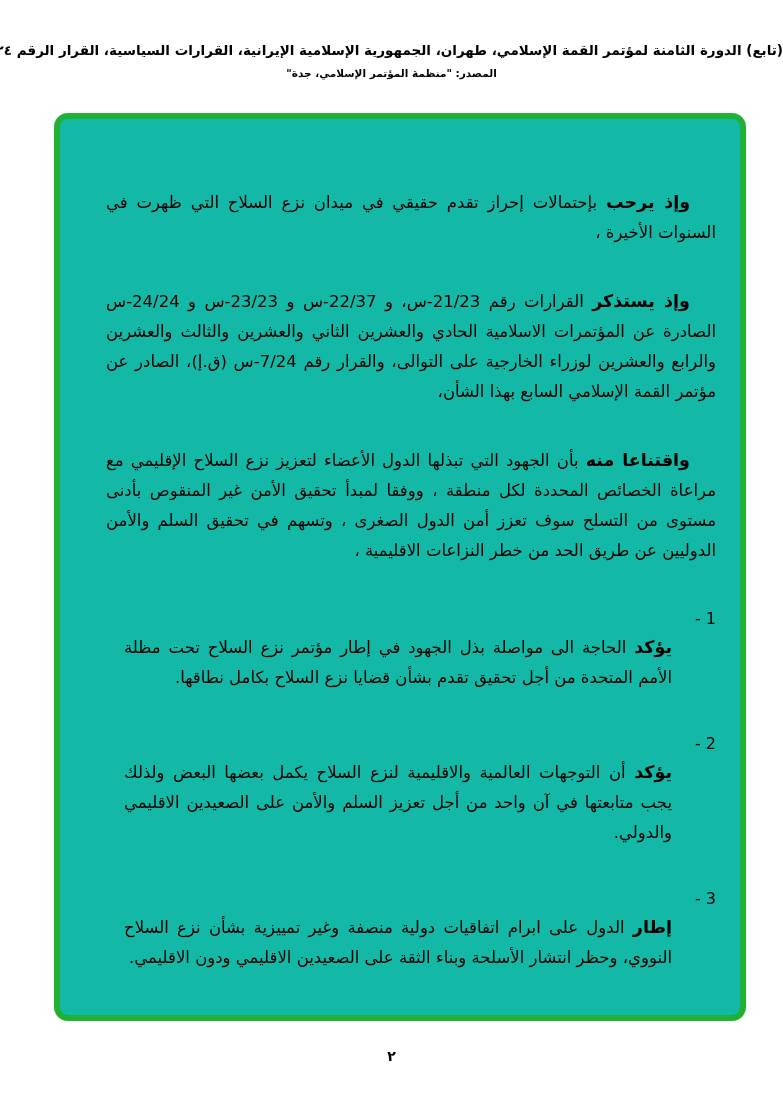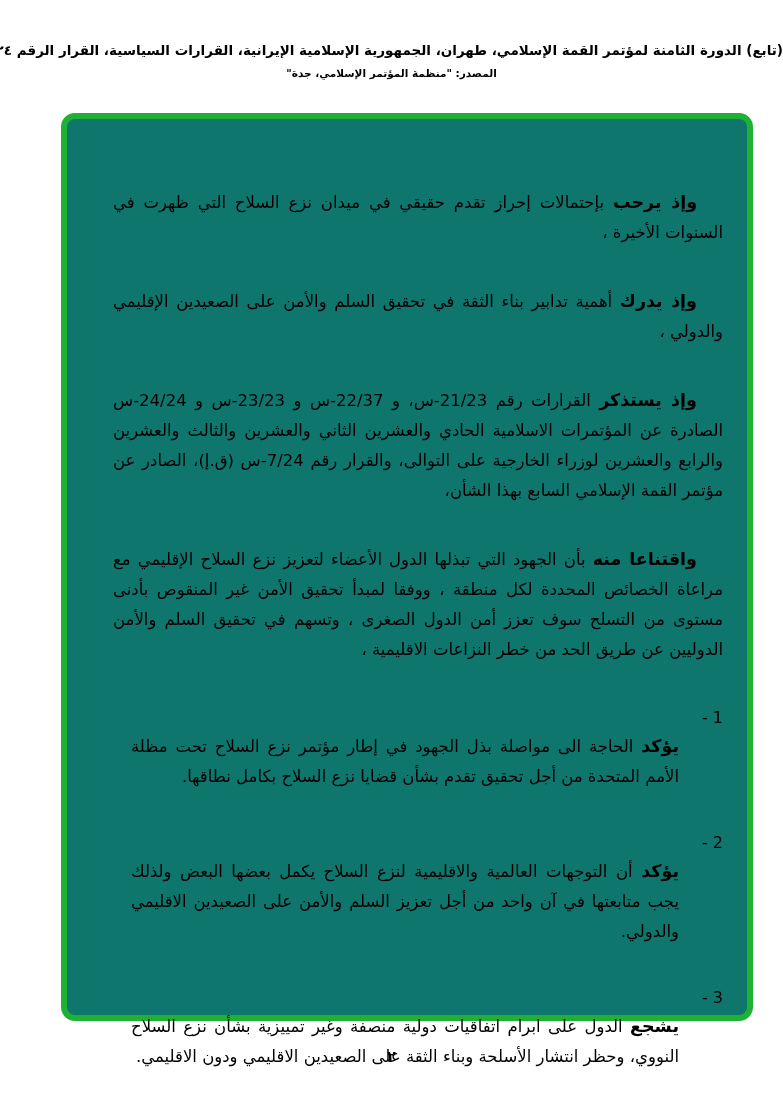--- a/index.html
+++ b/index.html
@@ -30,27 +30,27 @@
     letter-spacing: 0;
     white-space: nowrap;
   }
   .doc-header .l2 {
     font-size: 10.5px;
     margin-top: 9px;
   }
   .green-box {
     position: absolute;
     box-sizing: border-box;
-    left: 61px;
+    left: 54px;
     top: 113px;
     width: 692px;
     height: 908px;
     border: 6px solid #20b034;
     border-radius: 14px;
-    background: #0f766e;
+    background: #14b8a6;
   }
   .content {
     box-sizing: border-box;
     padding: 68px 24px 0 46px;
     font-size: 16.5px;
     line-height: 30px;
     text-align: justify;
   }
   .para {
     margin: 0 0 38px 0;
@@ -95,41 +95,40 @@
   <div class="doc-header">
     <div class="l1">(تابع) الدورة الثامنة لمؤتمر القمة الإسلامي، طهران، الجمهورية الإسلامية الإيرانية، القرارات السياسية، القرار الرقم ٨/٢٤-س(ق.إ)</div>
     <div class="l2">المصدر:  "منظمة المؤتمر الإسلامي، جدة"</div>
   </div>
 
   <div class="green-box">
     <div class="content">
 
       <p class="para"><b>وإذ يرحب</b> <span>بإحتمالات إحراز تقدم حقيقي في ميدان نزع السلاح التي ظهرت في السنوات الأخيرة ،</span></p>
 
-      <p class="para"><b>وإذ يدرك</b> <span>أهمية تدابير بناء الثقة في تحقيق السلم والأمن على الصعيدين الإقليمي والدولي ،</span></p>
 
       <p class="para"><b>وإذ يستذكر</b> <span>القرارات رقم 21/23-س، و 22/37-س و 23/23-س و 24/24-س الصادرة عن المؤتمرات الاسلامية الحادي والعشرين الثاني والعشرين والثالث والعشرين والرابع والعشرين لوزراء الخارجية على التوالى، والقرار رقم 7/24-س (ق.إ)، الصادر عن مؤتمر القمة الإسلامي السابع بهذا الشأن،</span></p>
 
       <p class="para"><b>واقتناعا منه</b> <span>بأن الجهود التي تبذلها الدول الأعضاء لتعزيز نزع السلاح الإقليمي مع مراعاة الخصائص المحددة لكل منطقة ، ووفقا لمبدأ تحقيق الأمن غير المنقوص بأدنى مستوى من التسلح سوف تعزز أمن الدول الصغرى ، وتسهم في تحقيق السلم والأمن الدوليين عن طريق الحد من خطر النزاعات الاقليمية ،</span></p>
 
       <div class="items">
 
         <div class="item">
           <span class="num">1 -</span>
           <div class="itext"><b>يؤكد</b> <span>الحاجة الى مواصلة بذل الجهود في إطار مؤتمر نزع السلاح تحت مظلة الأمم المتحدة من أجل تحقيق تقدم بشأن قضايا نزع السلاح بكامل نطاقها.</span></div>
         </div>
 
         <div class="item">
           <span class="num">2 -</span>
           <div class="itext"><b>يؤكد</b> <span>أن التوجهات العالمية والاقليمية لنزع السلاح يكمل بعضها البعض ولذلك يجب متابعتها في آن واحد من أجل تعزيز السلم والأمن على الصعيدين الاقليمي والدولي.</span></div>
         </div>
 
         <div class="item">
           <span class="num">3 -</span>
-          <div class="itext"><b>يشجع</b> <span>الدول على ابرام اتفاقيات دولية منصفة وغير تمييزية بشأن نزع السلاح النووي، وحظر انتشار الأسلحة وبناء الثقة على الصعيدين الاقليمي ودون الاقليمي.</span></div>
+          <div class="itext"><b>إطار</b> <span>الدول على ابرام اتفاقيات دولية منصفة وغير تمييزية بشأن نزع السلاح النووي، وحظر انتشار الأسلحة وبناء الثقة على الصعيدين الاقليمي ودون الاقليمي.</span></div>
         </div>
 
       </div>
     </div>
   </div>
 
   <div class="page-number">٢</div>
 
 </div>
 

